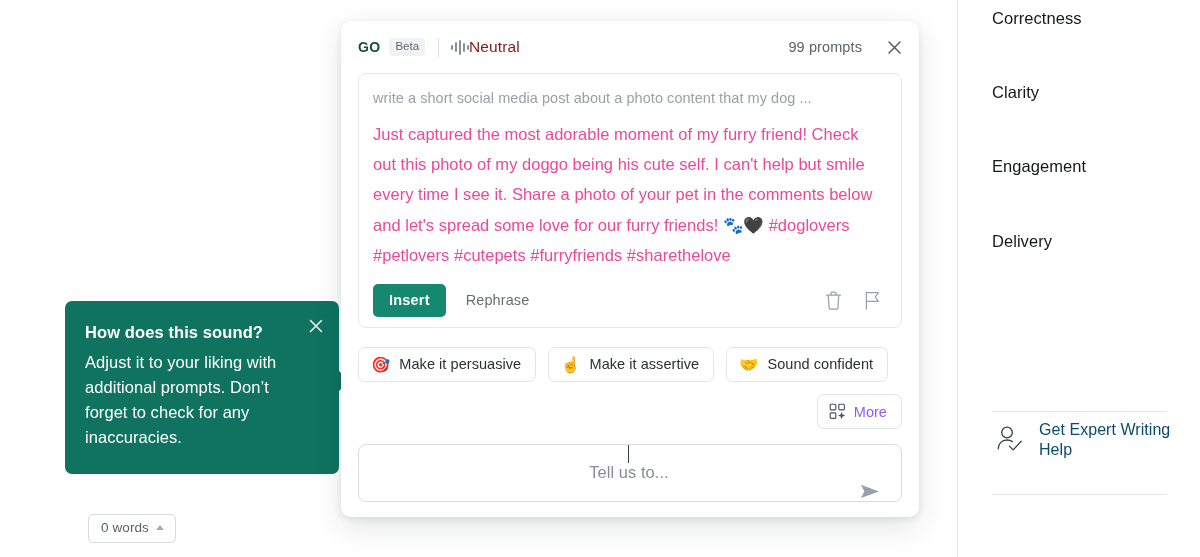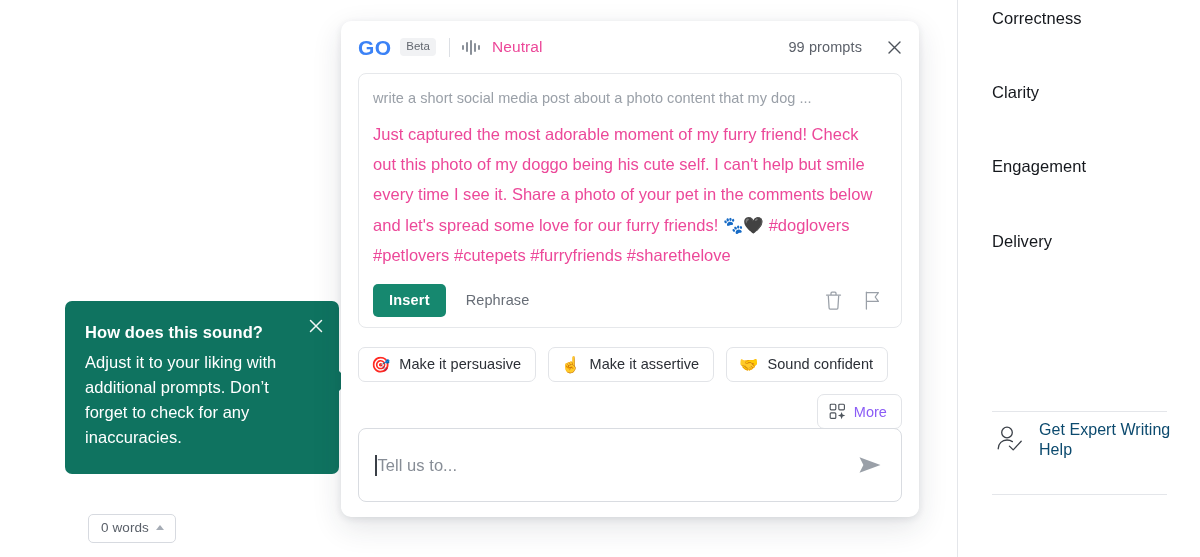--- a/index.html
+++ b/index.html
@@ -110,23 +110,23 @@
   }
 
   
   .p-head {
     display: flex;
     align-items: center;
     height: 52px;
     padding: 0 16px 0 17px;
   }
   .go-logo {
-    font-size: 21px;
+    font-size: 14px;
     font-weight: bold;
-    color: #3b82f6;
+    color: #14532d;
     letter-spacing: .3px;
     line-height: 1;
   }
   .beta {
     margin-left: 9px;
     padding: 3px 6px 4px;
     background: #f1f2f4;
     border-radius: 4px;
     font-size: 11.5px;
     color: #62676f;
@@ -144,23 +144,23 @@
     width: 2px;
     background: #8a9099;
     border-radius: 1px;
   }
   .wave i:nth-child(1){ height: 5px; }
   .wave i:nth-child(2){ height: 10px; }
   .wave i:nth-child(3){ height: 15px; }
   .wave i:nth-child(4){ height: 9px; }
   .wave i:nth-child(5){ height: 5px; }
   .tone {
-    margin-left: 12px;
+    margin-left: 0;
     font-size: 15.5px;
-    color: #ec4899;
+    color: #7f1d1d;
     letter-spacing: .1px;
   }
   .p-head-right {
     margin-left: auto;
     display: flex;
     align-items: center;
   }
   .prompts {
     font-size: 14.5px;
     color: #5c616a;
@@ -272,27 +272,28 @@
     cursor: pointer;
     font-family: inherit;
   }
 
   
   .input-bar {
     position: absolute;
     left: 17px;
     right: 17px;
     bottom: 15px;
-    height: 74px;
+    height: 58px;
     border: 1px solid #d9dce1;
     border-radius: 8px;
     display: flex;
     align-items: center;
     padding: 0 18px 0 16px;
     background: #fff;
+    flex-direction: column;
   }
   .caret-bar {
     width: 1.5px;
     height: 21px;
     background: #3a3f47;
     margin-right: 1px;
   }
   .placeholder {
     font-size: 16.5px;
     color: #878d96;

